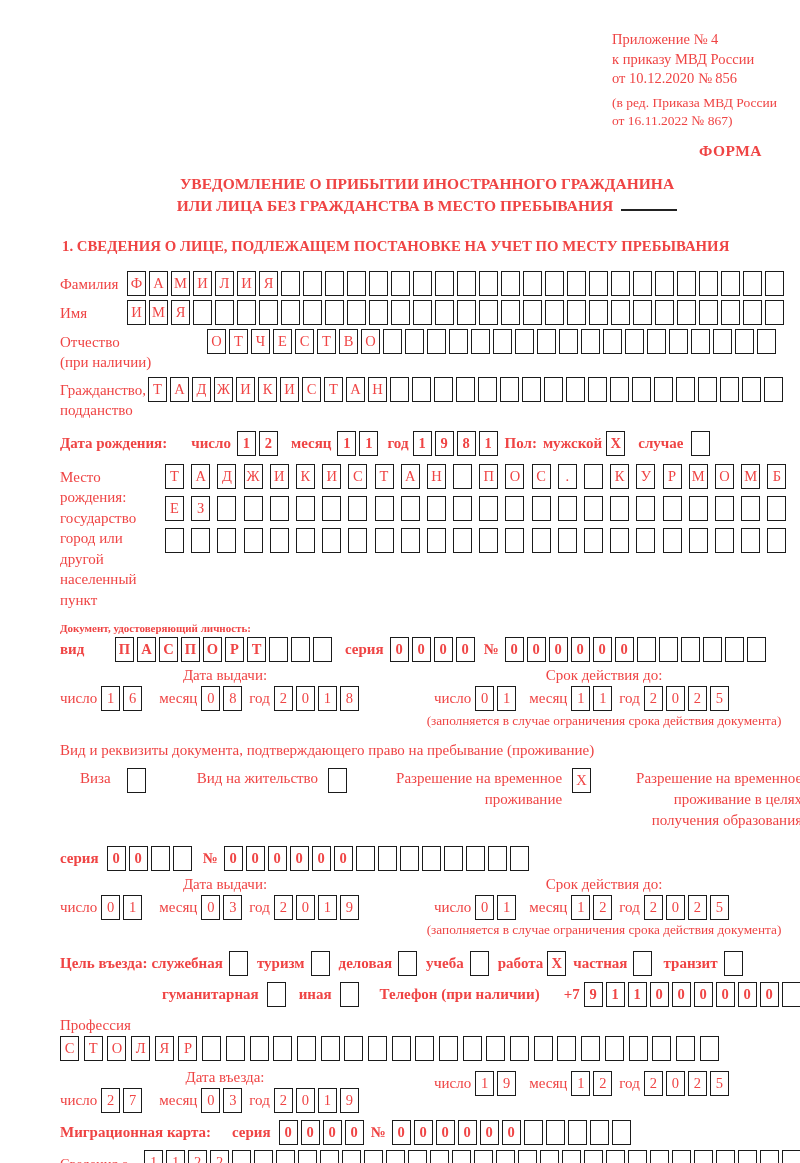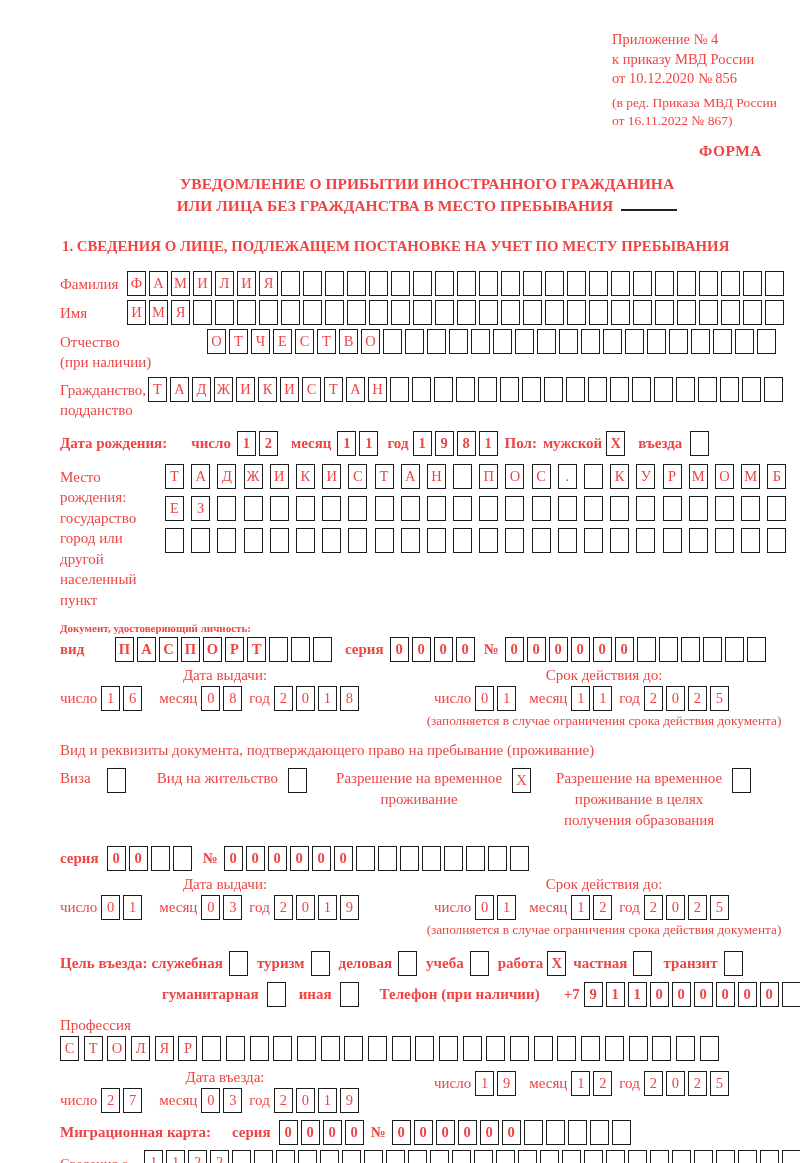--- a/index.html
+++ b/index.html
@@ -53,21 +53,21 @@
   .dcol-l{width:374px;}
   .dcol-r{width:360px;}
   .dhead{font-size:15px;text-align:center;width:330px;}
   .dcol-r .dhead{width:340px;}
   .dline{display:flex;align-items:center;margin-top:2px;font-size:15px;}
   .dlab{flex:none;margin-right:4px;}
   .note{font-size:13.3px;margin-top:2px;width:430px;margin-left:-45px;text-align:center;}
   
   .rvp-row{display:flex;align-items:flex-start;margin-top:7px;font-size:15px;}
   .rvp-item{display:flex;align-items:flex-start;flex:none;}
-  .rvp-lab{text-align:center;line-height:21px;flex:none;}
+  .rvp-lab{text-align:right;line-height:21px;flex:none;margin-left:20px;}
   .rvp-item .cell{margin-left:10px;}
   .plain{font-size:15px;line-height:22px;margin-top:10px;}
   .plain.second{margin-top:2px;}
 </style>
 </head>
 <body>
 
 <div class="page">
 
   <div class="appendix">
@@ -249,21 +249,21 @@
         <span class="cell">1</span>
         <span class="cell">9</span>
         <span class="cell">8</span>
         <span class="cell">1</span>
       </span>
     <span class="t mr6 gap4">Пол:</span>
     <span class="t mr4">мужской</span>
     <span class="boxes">
         <span class="cell">X</span>
       </span>
-    <span class="t mr8 gap10">въезда</span>
+    <span class="t mr8 gap10">случае</span>
     <span class="boxes">
         <span class="cell"></span>
       </span>
   </div>
 
   <div class="frow" style="margin-top:8px;">
     <div class="flab w-birthpl">
       <div>Место рождения:</div>
       <div>государство</div>
       <div>город или другой</div>

